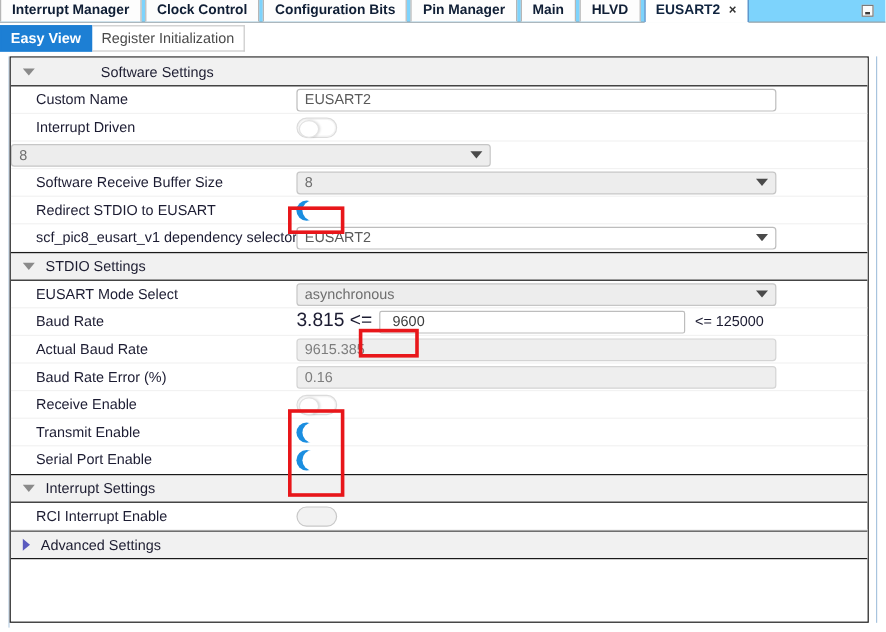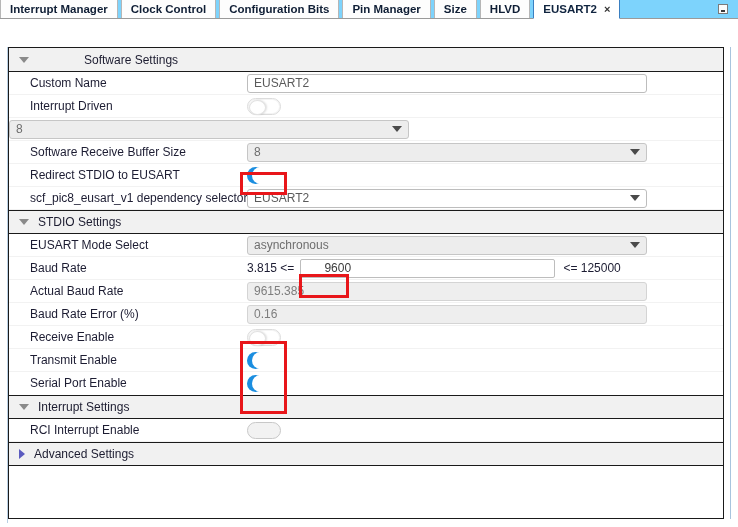--- a/index.html
+++ b/index.html
@@ -221,28 +221,28 @@
   .sel.white { background: #ffffff; color: #5a5a5a; border-color: #bdbdbd; }
   .caret {
     width: 0; height: 0;
     border-left: 5px solid transparent;
     border-right: 5px solid transparent;
     border-top: 6px solid #4a4a4a;
   }
 
   
   .baud-min {
-    font-size: 12px; color: #1c1c32;
+    font-size: 16px; color: #1c1c32;
     margin-right: 6px;
   }
   .baud-input {
     width: 255px; height: 19px;
     border: 1px solid #bdbdbd; border-radius: 2px;
     background: #ffffff; color: #3c3c3c;
-    font-size: 12px; padding: 0 23px;
+    font-size: 12px; padding: 0 10px;
     display: flex; align-items: center;
   }
   .baud-max { font-size: 12px; color: #1c1c32; margin-left: 8px; }
 
   
   .toggle {
     width: 34px; height: 17px;
     border-radius: 9px;
     position: relative;
     display: inline-block;
@@ -309,35 +309,43 @@
     <div class="tab">
       <span>Clock Control</span>
     </div>
     <div class="tab">
       <span>Configuration Bits</span>
     </div>
     <div class="tab">
       <span>Pin Manager</span>
     </div>
     <div class="tab">
-      <span>Size</span>
+      <span>Main</span>
     </div>
     <div class="tab">
       <span>HLVD</span>
     </div>
     <div class="tab active">
       <span>EUSART2</span>
       <span class="closex">×</span>
     </div>
     <div class="tabbar-spacer"></div>
     <div class="tabbar-min">
       <span class="minbox"></span>
     </div>
   </div>
 
+  <div class="subtabbar">
+    <div class="subtab active">
+      <span>Easy View</span>
+    </div>
+    <div class="subtab inactive">
+      <span>Register Initialization</span>
+    </div>
+  </div>
 
   <div class="left-edge-line"></div>
   <div class="vscroll-line"></div>
 
   <div class="content">
 
     <div class="sect first">
       <span class="arrow-down"></span>
       <span>Software Settings</span>
     </div>

